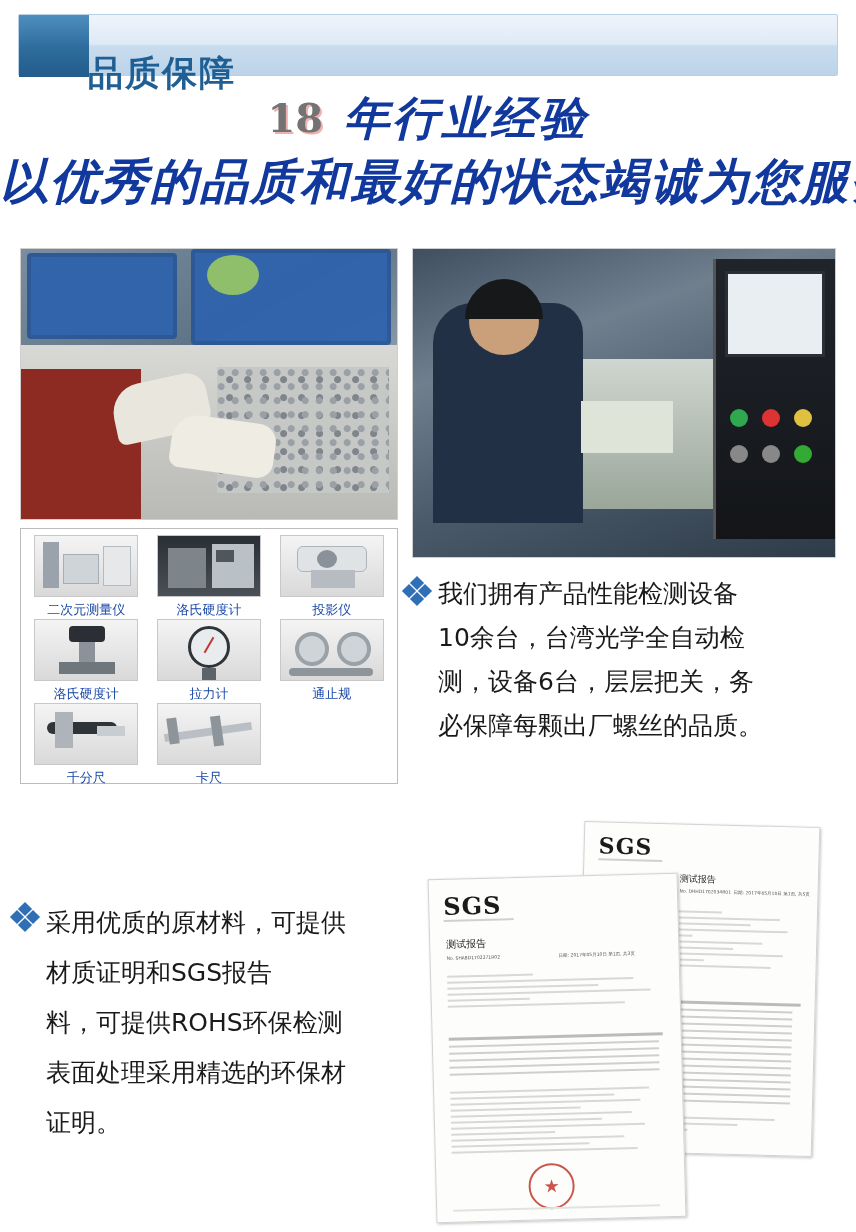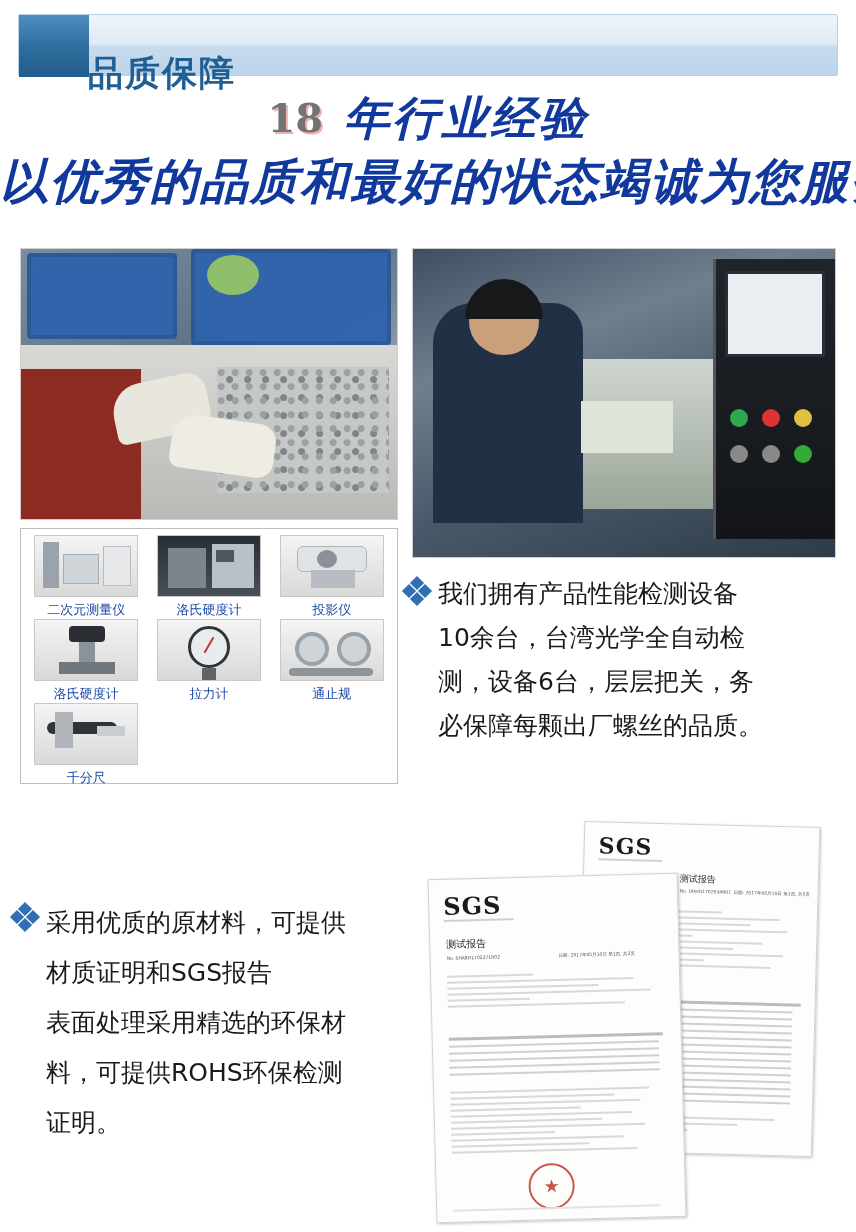--- a/index.html
+++ b/index.html
@@ -387,20 +387,28 @@
 
       <div class="equip-cell">
         <div class="equip-img">
           <div class="eimg-shape" style="left:12px;top:18px;width:70px;height:12px;background:#2f3438;border-radius:6px;"></div>
           <div class="eimg-shape" style="left:20px;top:8px;width:18px;height:36px;background:#aeb4b9;"></div>
           <div class="eimg-shape" style="left:62px;top:22px;width:28px;height:10px;background:#c8cdd1;"></div>
         </div>
         <div class="equip-label">千分尺</div>
       </div>
 
+      <div class="equip-cell">
+        <div class="equip-img">
+          <div class="eimg-shape" style="left:6px;top:24px;width:88px;height:8px;background:#b9bfc4;transform:rotate(-8deg);"></div>
+          <div class="eimg-shape" style="left:10px;top:14px;width:10px;height:26px;background:#8d949a;transform:rotate(-8deg);"></div>
+          <div class="eimg-shape" style="left:54px;top:12px;width:10px;height:30px;background:#8d949a;transform:rotate(-8deg);"></div>
+        </div>
+        <div class="equip-label">卡尺</div>
+      </div>
 
     </div>
   </div>
 
   <div class="bullet-block-1">
     <div class="bullet-row">
       <div class="bullet-icon">
         <span class="d1"></span>
           <span class="d2"></span>
           <span class="d3"></span>
@@ -419,22 +427,22 @@
     <div class="bullet-row">
       <div class="bullet-icon">
         <span class="d1"></span>
           <span class="d2"></span>
           <span class="d3"></span>
           <span class="d4"></span>
       </div>
       <div>
         <div class="bullet-text">采用优质的原材料，可提供</div>
         <div class="bullet-text">材质证明和SGS报告</div>
+        <div class="bullet-text">料，可提供ROHS环保检测</div>
         <div class="bullet-text">表面处理采用精选的环保材</div>
-        <div class="bullet-text">料，可提供ROHS环保检测</div>
         <div class="bullet-text">证明。</div>
       </div>
     </div>
   </div>
 
   <div class="cert cert-back">
     <div class="cert-logo" style="left:14px; top:10px; font-size:22px;">SGS</div>
     <div class="cert-underline" style="left:14px; top:36px; width:64px;"></div>
     <div class="cert-title" style="left:96px; top:48px; font-size:9px;">测试报告</div>
     <div class="cert-meta" style="left:96px; top:64px;">No. DHHD1702034R01</div>

